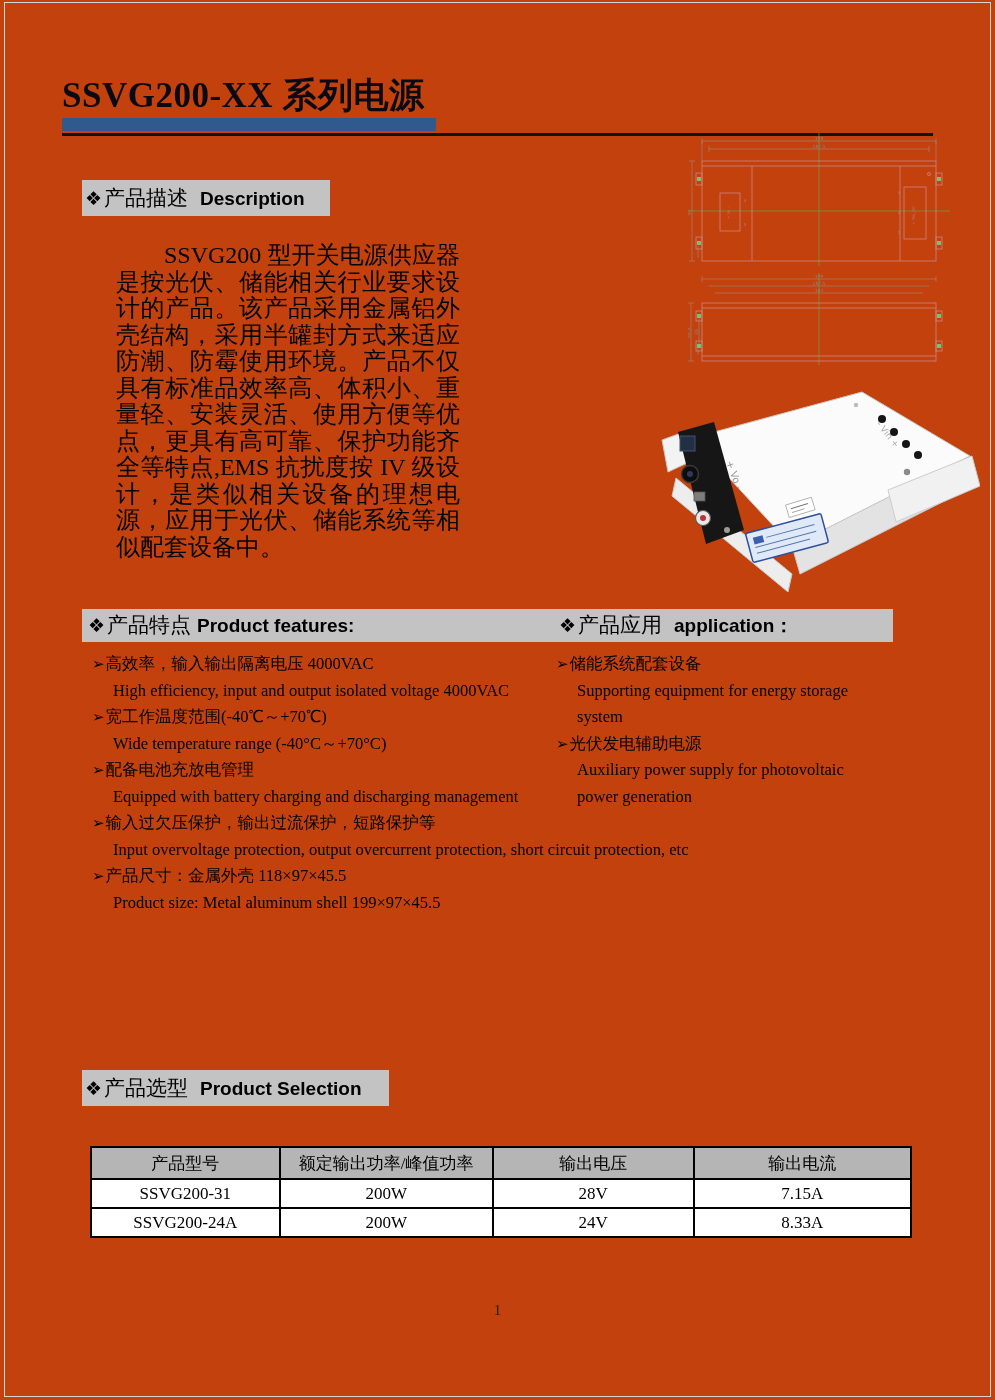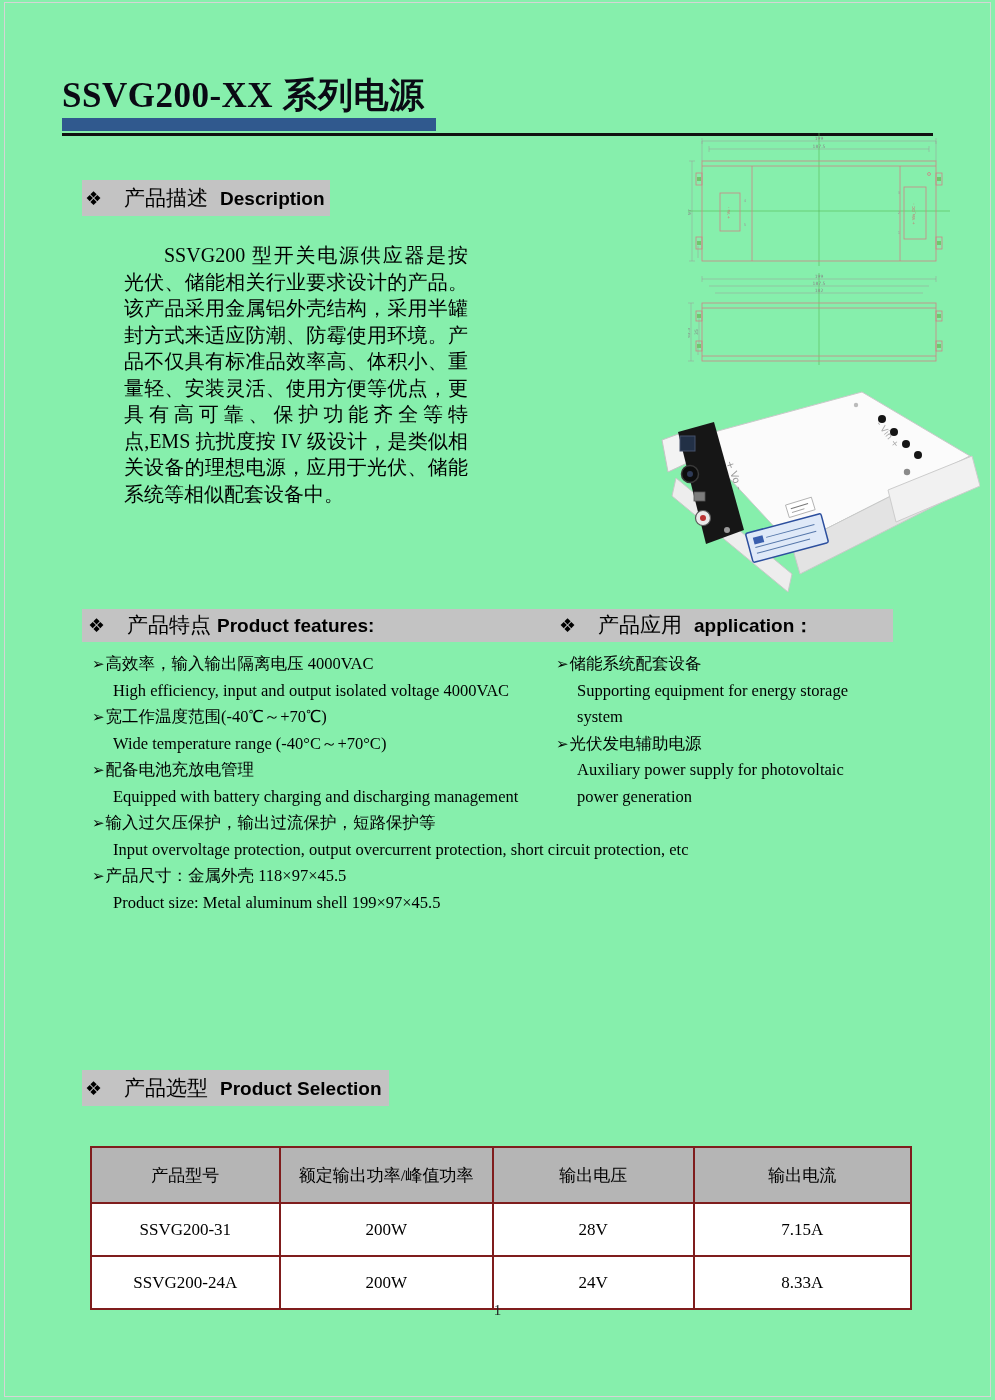--- a/index.html
+++ b/index.html
@@ -1,44 +1,44 @@
 <!DOCTYPE html>
 <html><head>
 <meta charset="utf-8">
 <style>
   html,body{margin:0;padding:0;background:#e9e9e9;}
-  .canvas{position:relative;width:995px;height:1400px;background:#86efac;overflow:hidden;
+  .canvas{position:relative;width:995px;height:1400px;background:#c2410c;overflow:hidden;
           font-family:"Liberation Serif",serif;color:#111;}
   .page-border{position:absolute;left:4px;top:2px;width:985px;height:1393px;
                border:1px solid #d5d5d5;pointer-events:none;}
   
   .doc-title{position:absolute;left:62px;top:72px;font-family:"Liberation Serif",serif;
              font-weight:bold;font-size:35px;color:#0a0a14;letter-spacing:.5px;}
   .title-bar{position:absolute;left:62px;top:118px;width:374px;height:13px;}
   .hrule{position:absolute;left:62px;top:133px;width:871px;height:3px;background:#111;}
   
   .sec-bar{position:absolute;background:#c3c3c3;display:flex;align-items:center;}
   .sec-head{display:flex;align-items:baseline;white-space:nowrap;}
   .marker{font-size:19px;color:#000;padding:0 2px 0 3px;font-family:"DejaVu Sans",sans-serif;}
-  .sec-zh{font-size:21px;font-family:"Liberation Serif",serif;color:#000;margin-left:20px;}
+  .sec-zh{font-size:21px;font-family:"Liberation Serif",serif;color:#000;}
   .sec-en{font-size:19px;font-weight:bold;font-family:"Liberation Sans",sans-serif;color:#000;margin-left:12px;}
   .sec-en-mono{font-size:19px;font-weight:bold;font-family:Liberation Sans, sans-serif;color:#000;margin-left:6px;}
   
-  .desc-par{position:absolute;left:116px;top:242px;width:344px;font-size:20px;line-height:26.5px;
-            text-align:justify;text-indent:2em;color:#000;margin-left:8px;}
+  .desc-par{position:absolute;left:116px;top:242px;width:344px;font-size:24px;line-height:26.5px;
+            text-align:justify;text-indent:2em;color:#000;}
   
   .feat-list{position:absolute;left:92px;top:651px;width:662px;font-size:16.5px;color:#000;}
   .app-list{position:absolute;left:556px;top:651px;width:330px;font-size:16.5px;color:#000;}
   .li-zh{line-height:26.5px;white-space:nowrap;}
   .li-en{line-height:26.5px;padding-left:21px;}
   .bullet{padding-right:1px;font-family:"DejaVu Sans",sans-serif;font-size:15px;}
   
   .sel-table{position:absolute;left:90px;top:1146px;width:822px;border-collapse:collapse;
              font-size:17px;text-align:center;color:#000;}
-  .sel-table th,.sel-table td{border:2px solid #7f1d1d;font-weight:normal;padding:12px;}
+  .sel-table th,.sel-table td{border:2px solid #000000;font-weight:normal;padding:0;}
   .sel-table th{background:#b5b5b5;height:30px;font-size:17px;}
   .sel-table td{height:27px;background:#fff;}
   .page-num{position:absolute;left:0;top:1302px;width:995px;text-align:center;font-size:15px;color:#222;}
   svg text{font-family:"DejaVu Sans",sans-serif;}
   .absimg{position:absolute;}
 </style>
 </head>
 <body>
 
 <div class="canvas">

